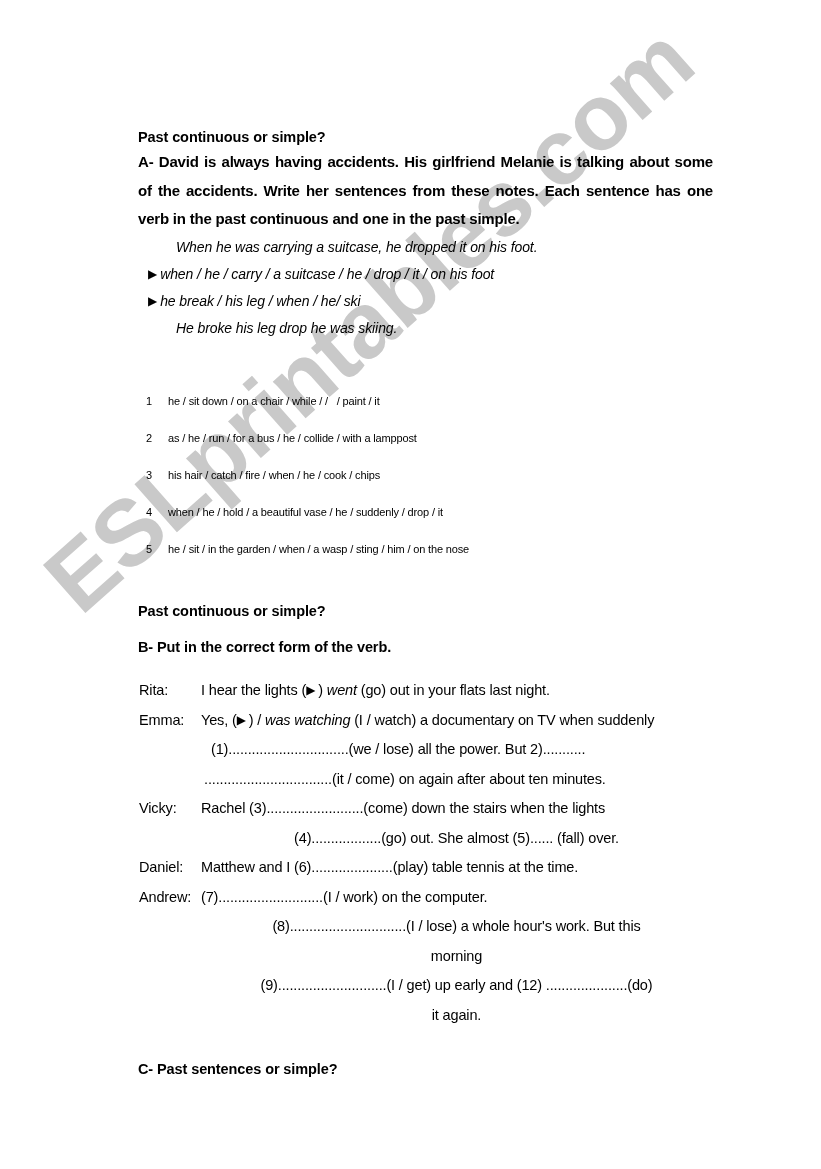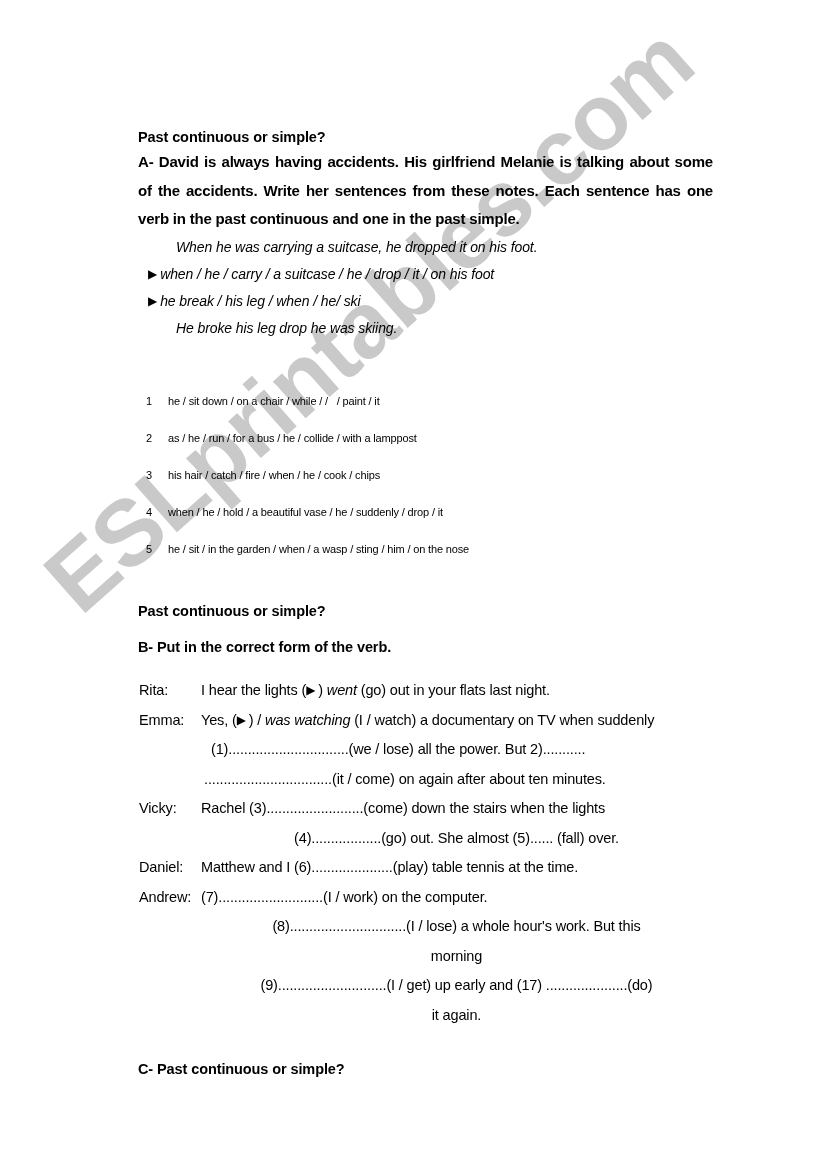--- a/index.html
+++ b/index.html
@@ -183,22 +183,22 @@
         <div class="dlg"><span class="spk">Rita:</span><span>I hear the lights (</span><span class="tri">▶</span><span>) </span><em>went</em><span> (go) out in your flats last night.</span></div>
         <div class="dlg just"><span class="spk">Emma:</span><span>Yes, (</span><span class="tri">▶</span><span>) / </span><em>was watching</em><span> (I / watch) a documentary on TV when suddenly</span></div>
         <div class="dlg ind-1"><span>(1)</span><span>...............................</span><span>(we / lose) all the power. But 2)</span><span>...........</span></div>
         <div class="dlg ind-2"><span>.................................</span><span>(it / come) on again after about ten minutes.</span></div>
         <div class="dlg"><span class="spk">Vicky:</span><span>Rachel (3)</span><span>.........................</span><span>(come) down the stairs when the lights</span></div>
         <div class="dlg ind-3"><span>(4)</span><span>..................</span><span>(go) out. She almost (5)</span><span>......</span><span>   (fall) over.</span></div>
         <div class="dlg"><span class="spk">Daniel:</span><span>Matthew and I (6)</span><span>.....................</span><span>(play) table tennis at the time.</span></div>
         <div class="dlg"><span class="spk">Andrew:</span><span>(7)</span><span>...........................</span><span>(I / work) on the computer.</span></div>
         <div class="dlg ind-3"><span>(8)</span><span>..............................</span><span>(I / lose) a whole hour's work. But this</span></div>
         <div class="dlg ind-3"><span>morning</span></div>
-        <div class="dlg ind-3"><span>(9)</span><span>............................</span><span>(I / get) up early and (17) </span><span>.....................</span><span>(do)</span></div>
+        <div class="dlg ind-3"><span>(9)</span><span>............................</span><span>(I / get) up early and (12) </span><span>.....................</span><span>(do)</span></div>
         <div class="dlg ind-3"><span>it again.</span></div>
       </div>
 
     <div class="gap-md"></div>
 
-    <div class="hdC">C- Past continuous or simple?</div>
+    <div class="hdC">C- Past sentences or simple?</div>
 
   </div>
 </div>
 
 </body></html>

